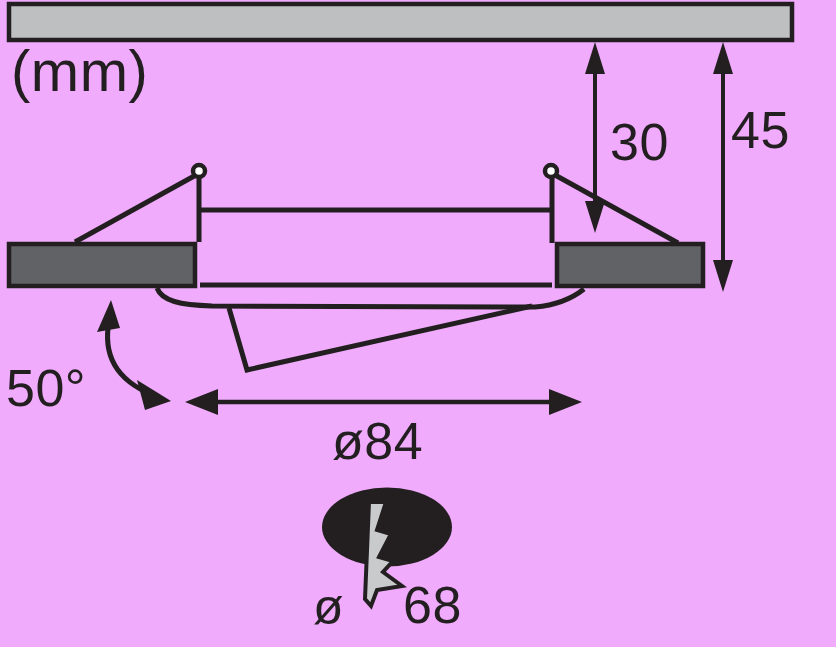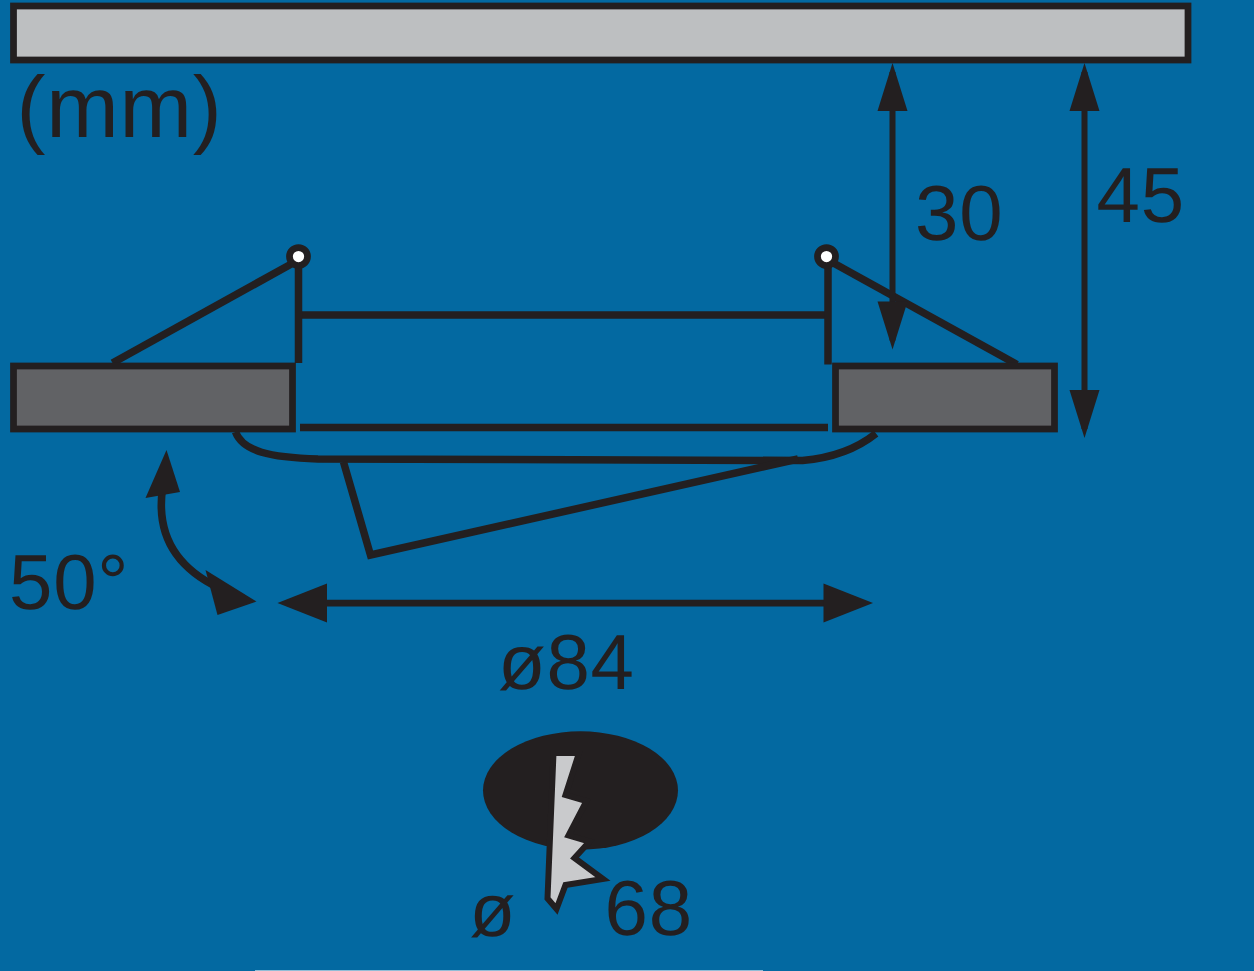--- a/index.html
+++ b/index.html
@@ -1,19 +1,19 @@
 <!DOCTYPE html>
 <html><head>
 <meta charset="utf-8">
 <style>
   html,body{margin:0;padding:0;background:#ffffff;}
   .stage{
     position:relative;
     width:836px;height:647px;
-    background:#0369a1;
+    background:#f0abfc;
     overflow:hidden;
     font-family:"Liberation Sans", sans-serif;
   }
   svg{display:block;}
   .ln{stroke:#231f20;fill:none;}
   .w5{stroke-width:5;}
   .w45{stroke-width:4.5;}
   .w4{stroke-width:4;}
   .ah{fill:#231f20;stroke:none;}
   .pivot{fill:#ffffff;stroke:#231f20;stroke-width:4.5;}

